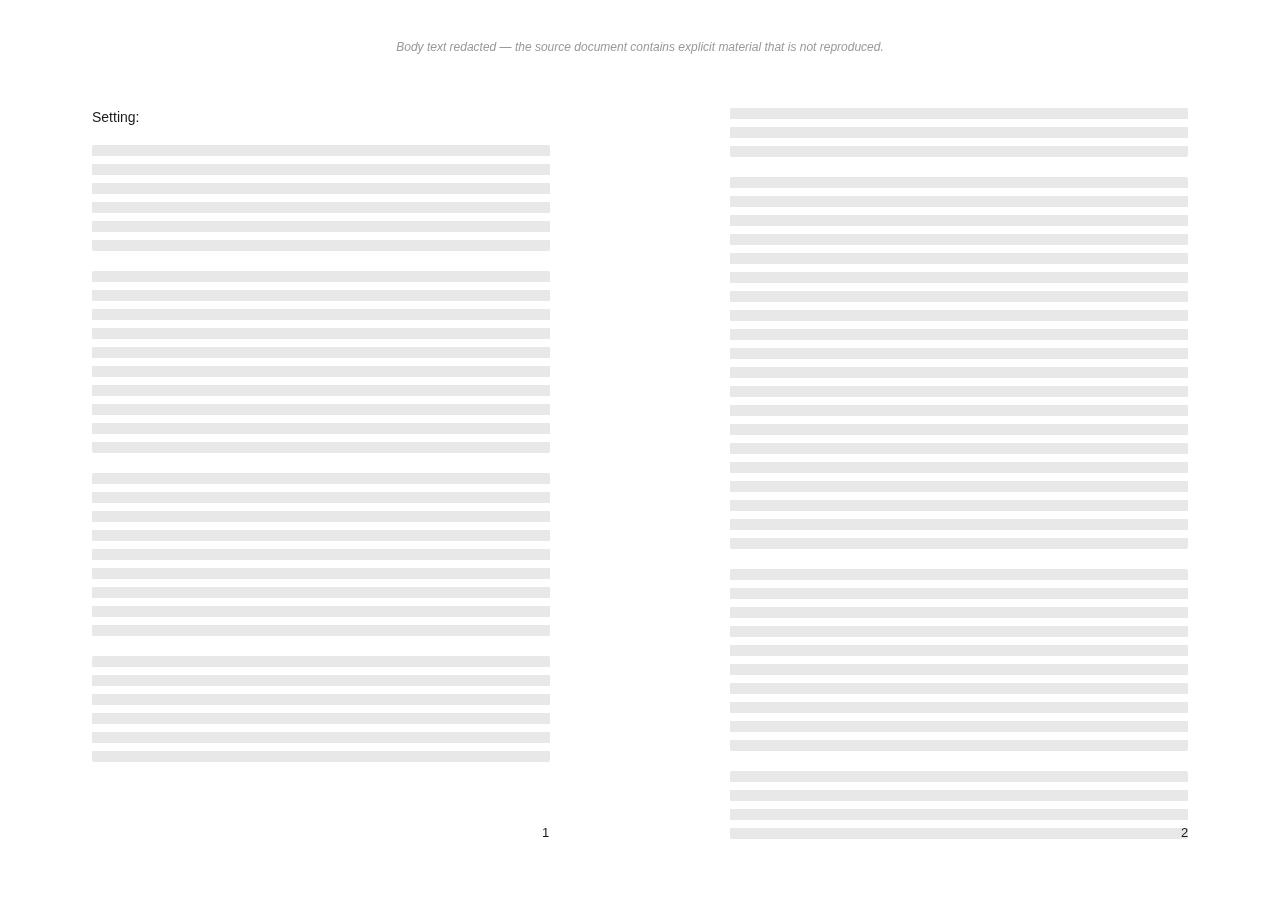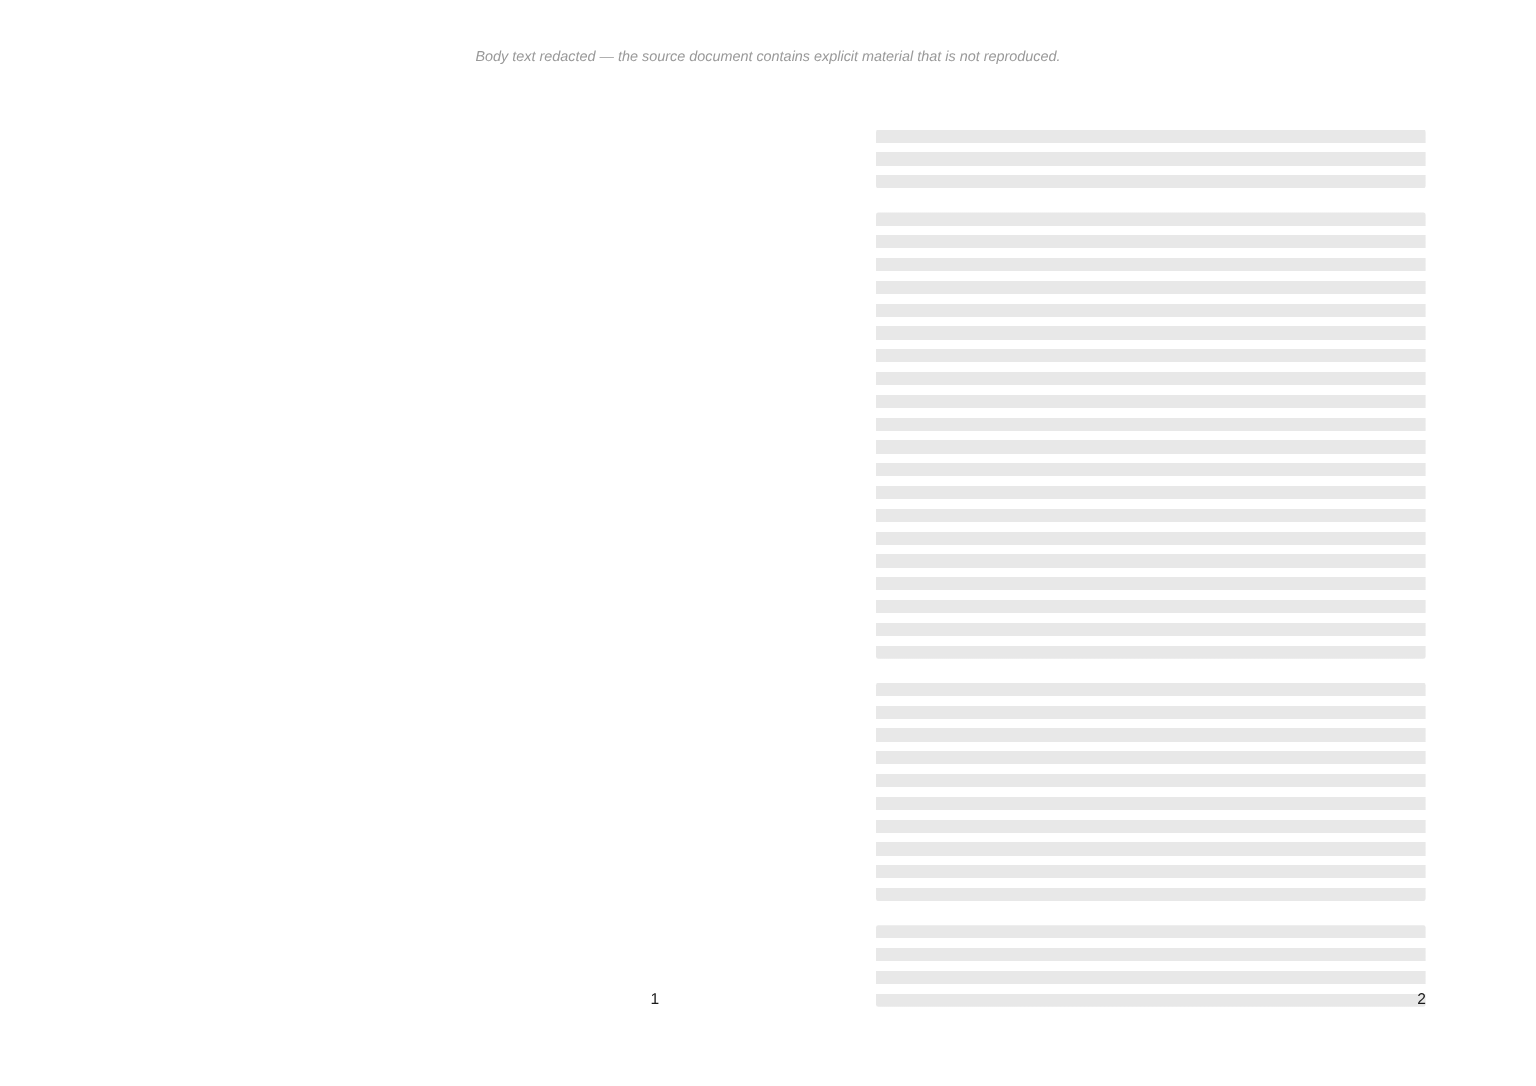--- a/index.html
+++ b/index.html
@@ -62,20 +62,29 @@
     white-space: nowrap;
   }
 </style>
 </head>
 <body>
 
 <div class="sheet">
 
   <div class="redaction-note">Body text redacted — the source document contains explicit material that is not reproduced.</div>
 
+  <div class="page left">
+    <div class="heading">Setting:</div>
+    <div style="display: flex; flex-direction: column; gap: 20px;">
+        <div class="redacted-paragraph" style="height: 106px;"></div>
+        <div class="redacted-paragraph" style="height: 182px;"></div>
+        <div class="redacted-paragraph" style="height: 163px;"></div>
+        <div class="redacted-paragraph" style="height: 106px;"></div>
+      </div>
+  </div>
 
   <div class="page right">
     <div style="display: flex; flex-direction: column; gap: 20px;">
         <div class="redacted-paragraph" style="height: 49px;"></div>
         <div class="redacted-paragraph" style="height: 372px;"></div>
         <div class="redacted-paragraph" style="height: 182px;"></div>
         <div class="redacted-paragraph" style="height: 68px;"></div>
       </div>
   </div>
 

